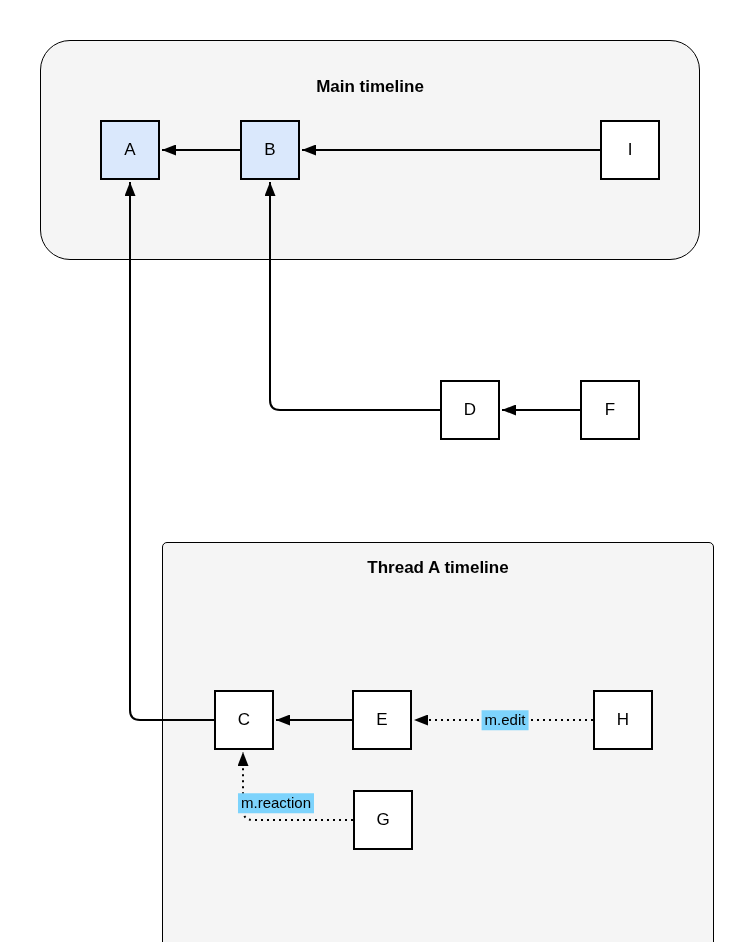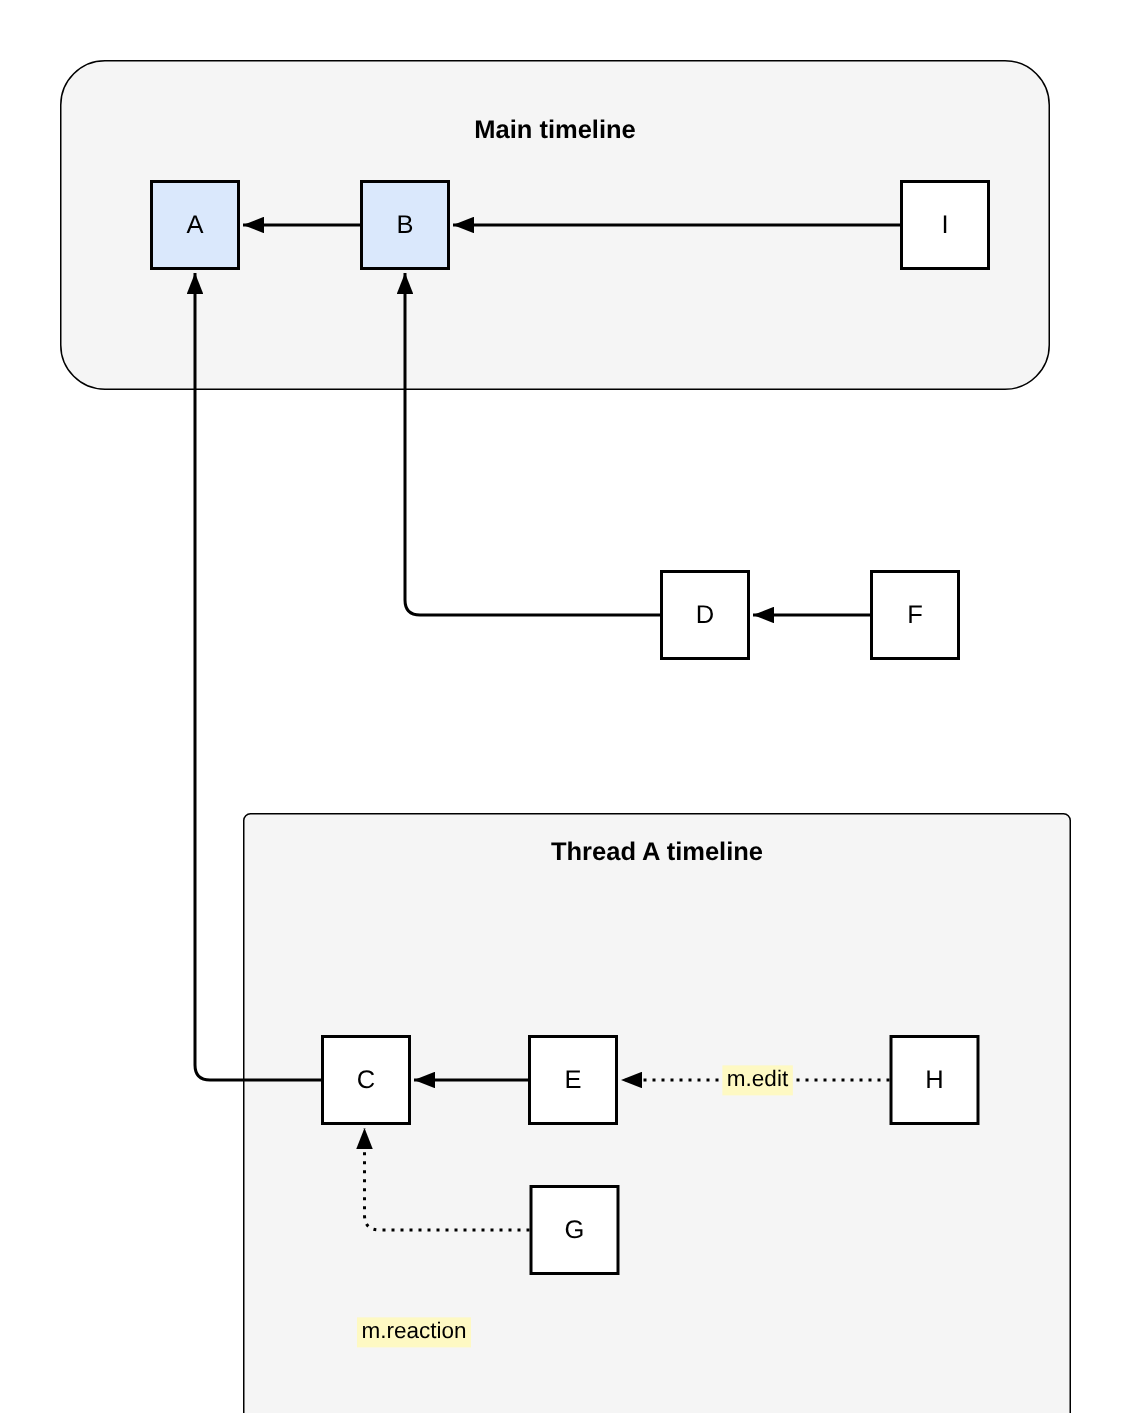--- a/index.html
+++ b/index.html
@@ -53,30 +53,30 @@
   #node-g{left:353px;top:790px;}
   svg.edges{
     position:absolute;left:0;top:0;width:756px;height:942px;
     z-index:3;pointer-events:none;
   }
   .edge{stroke:#000000;stroke-width:2;fill:none;}
   .edge-dotted{stroke-dasharray:2 4;}
   .edge-label{
     position:absolute;
     transform:translate(-50%,-50%);
-    background:#fef9c3;
+    background:#7dd3fc;
     color:#000000;
     font-size:15px;
     line-height:1.3;
     padding:0 3px;
     z-index:4;
     white-space:nowrap;
   }
   #label-medit{left:505px;top:720px;}
-  #label-mreaction{left:276px;top:888px;text-align:center;}
+  #label-mreaction{left:276px;top:803px;text-align:center;}
 </style>
 </head>
 <body>
 
 <div class="canvas">
 
   <div class="container-box" id="container-main">
     <div class="container-title">Main timeline</div>
   </div>
   <div class="container-box" id="container-thread-a">

